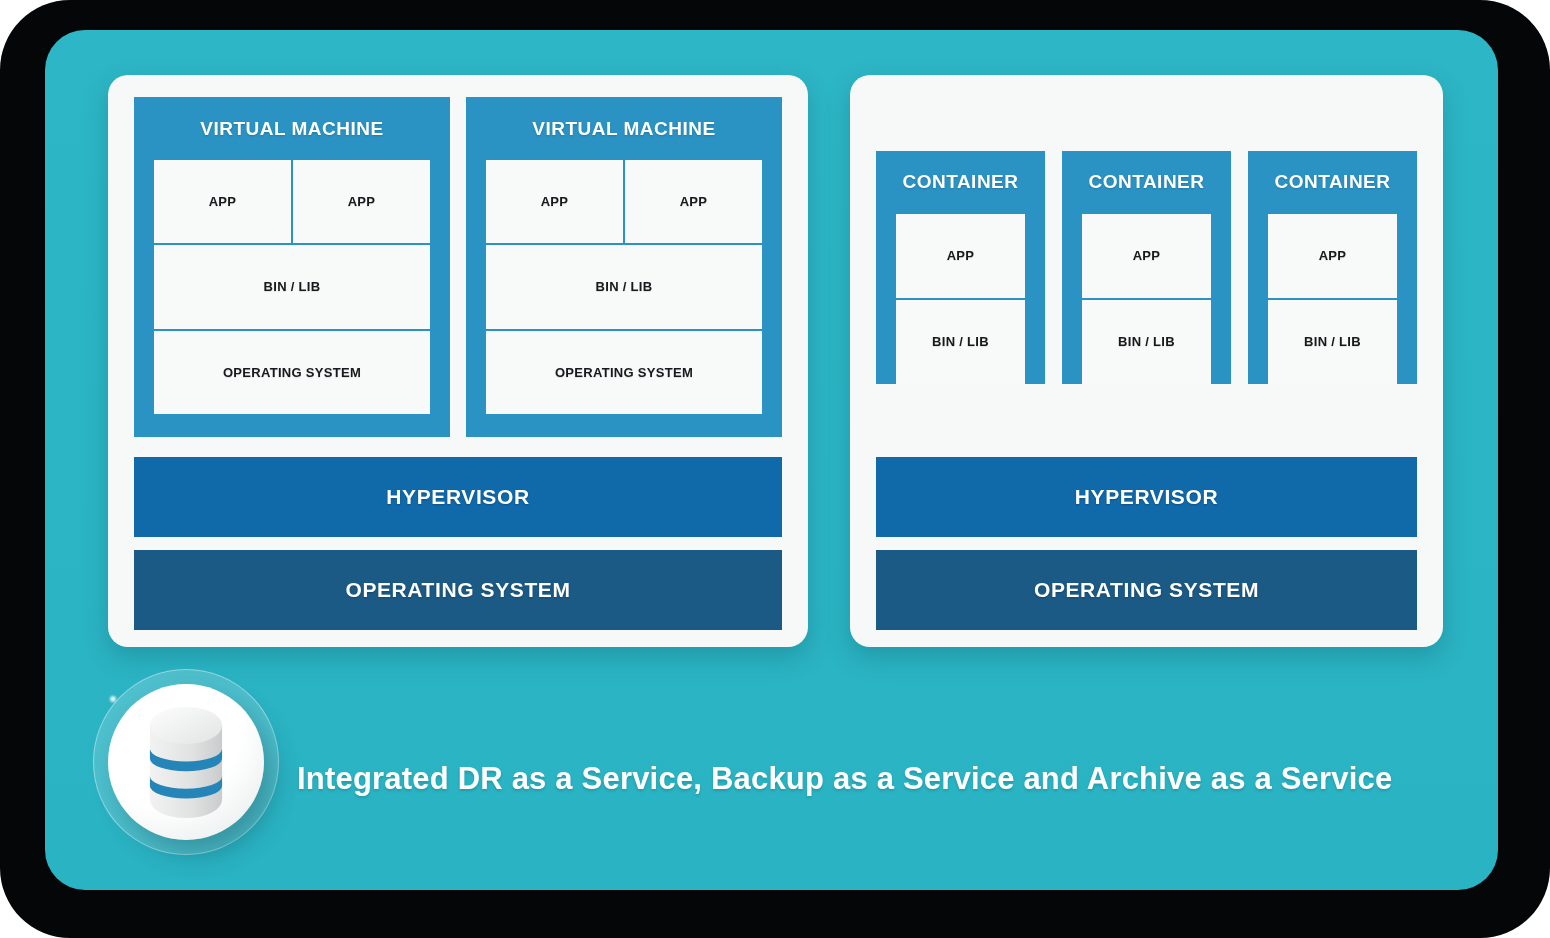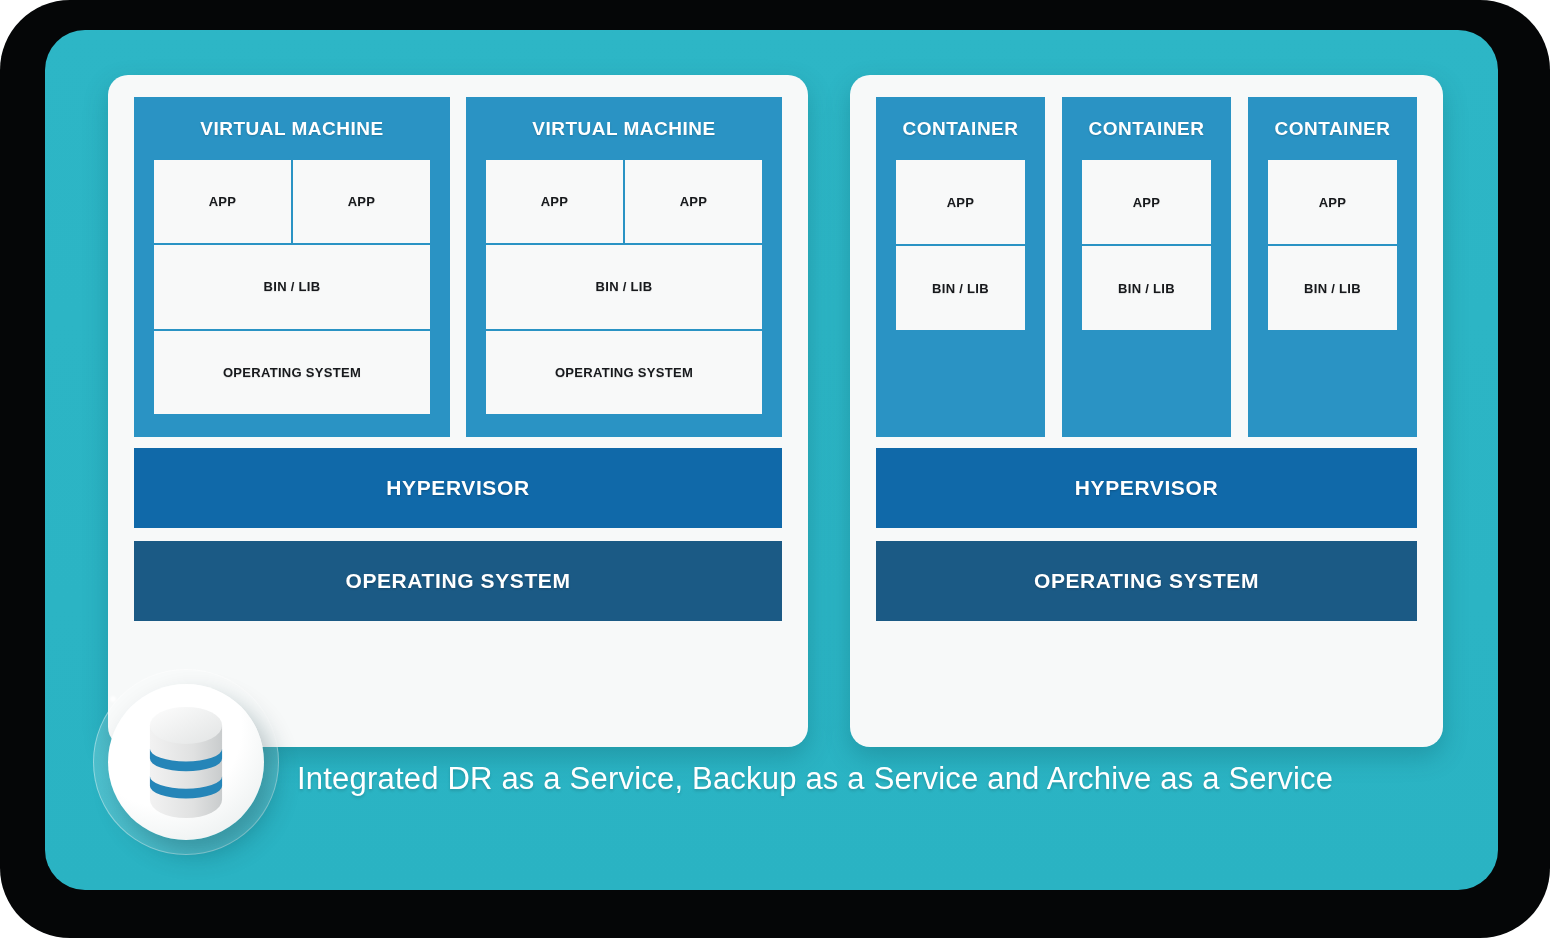--- a/index.html
+++ b/index.html
@@ -3,59 +3,59 @@
 <meta charset="utf-8">
 <style>
   * { margin:0; padding:0; box-sizing:border-box; }
   html,body { width:1550px; height:938px; background:#ffffff; font-family:"Liberation Sans","DejaVu Sans",sans-serif; }
   .stage { position:relative; width:1550px; height:938px; overflow:hidden; }
 
   .frame { position:absolute; inset:0; background:#050607; border-radius:70px; }
   .canvas { position:absolute; left:45px; top:30px; width:1453px; height:860px;
             background:linear-gradient(180deg,#2db6c6 0%,#2ab3c3 100%); border-radius:40px; }
 
-  .panel { position:absolute; top:45px; height:672px; background:#f7f9f9; border-radius:20px;
+  .panel { position:absolute; top:45px; height:572px; background:#f7f9f9; border-radius:20px;
            box-shadow:0 10px 24px rgba(8,70,82,.25); display:flex; flex-direction:column;
            padding:22px 26px 19px 26px; }
   .panel-left  { left:63px;  width:700px; }
   .panel-right { left:805px; width:593px; }
 
   .boxes-row { display:flex; height:340px; flex-shrink:0; }
   .panel-left  .boxes-row { gap:16px; }
-  .panel-right .boxes-row { gap:17px; }
+  .panel-right .boxes-row { gap:17px;align-items:center; }
 
   .blue-box { flex:1; background:#2a93c4; display:flex; flex-direction:column; }
   .box-header { height:63px; display:flex; align-items:center; justify-content:center;
                 color:#ffffff; font-weight:bold; font-size:19px; letter-spacing:.5px;
                 text-shadow:0 1px 2px rgba(0,0,0,.18); }
 
   .vm-stack { flex:1; margin:0 20px 23px 20px; display:flex; flex-direction:column; gap:2px; }
   .ct-stack { height:170px; margin:0 20px; display:flex; flex-direction:column; gap:2px; }
   .row-apps { flex:1; display:flex; gap:2px; }
   .cell { flex:1; background:#f8f9f9; display:flex; align-items:center; justify-content:center;
           color:#17191c; font-weight:bold; font-size:13px; letter-spacing:.3px;
           text-shadow:0 1px 1px rgba(0,0,0,.10); }
 
   .bar { height:80px; flex-shrink:0; display:flex; align-items:center; justify-content:center;
          color:#ffffff; font-weight:bold; font-size:21px; letter-spacing:.6px;
          text-shadow:0 1px 2px rgba(0,0,0,.22); }
-  .bar-hyp { background:#1069a9; margin-top:11px; }
+  .bar-hyp { background:#1069a9; margin-top:20px; }
   .bar-os  { background:#1b5a85; margin-top:13px; }
 
   .icon-ring { position:absolute; left:48px; top:639px; width:186px; height:186px; border-radius:50%;
                background:rgba(255,255,255,.17); border:1px solid rgba(255,255,255,.38); }
   .icon-sparkle { position:absolute; left:16px; top:26px; width:6px; height:6px; border-radius:50%;
                   background:rgba(255,255,255,.85); filter:blur(1px); }
   .icon-circle { position:absolute; inset:14px; border-radius:50%;
                  background:radial-gradient(circle at 35% 28%, #ffffff 52%, #f0f3f3 78%, #e6eaea 100%);
                  box-shadow:10px 14px 26px rgba(5,50,60,.30);
                  display:flex; align-items:center; justify-content:center; }
 
   .caption { position:absolute; left:252px; top:728px; height:42px; display:flex; align-items:center;
-             color:#ffffff; font-weight:normal; font-size:31px; letter-spacing:.2px;
+             color:#ffffff; font-weight:bold; font-size:31px; letter-spacing:.2px;
              text-shadow:0 2px 3px rgba(0,0,0,.15); white-space:nowrap; }
 </style>
 </head>
 <body>
 
 <div class="stage">
   <div class="frame"></div>
   <div class="canvas">
 
     <div class="panel panel-left">

